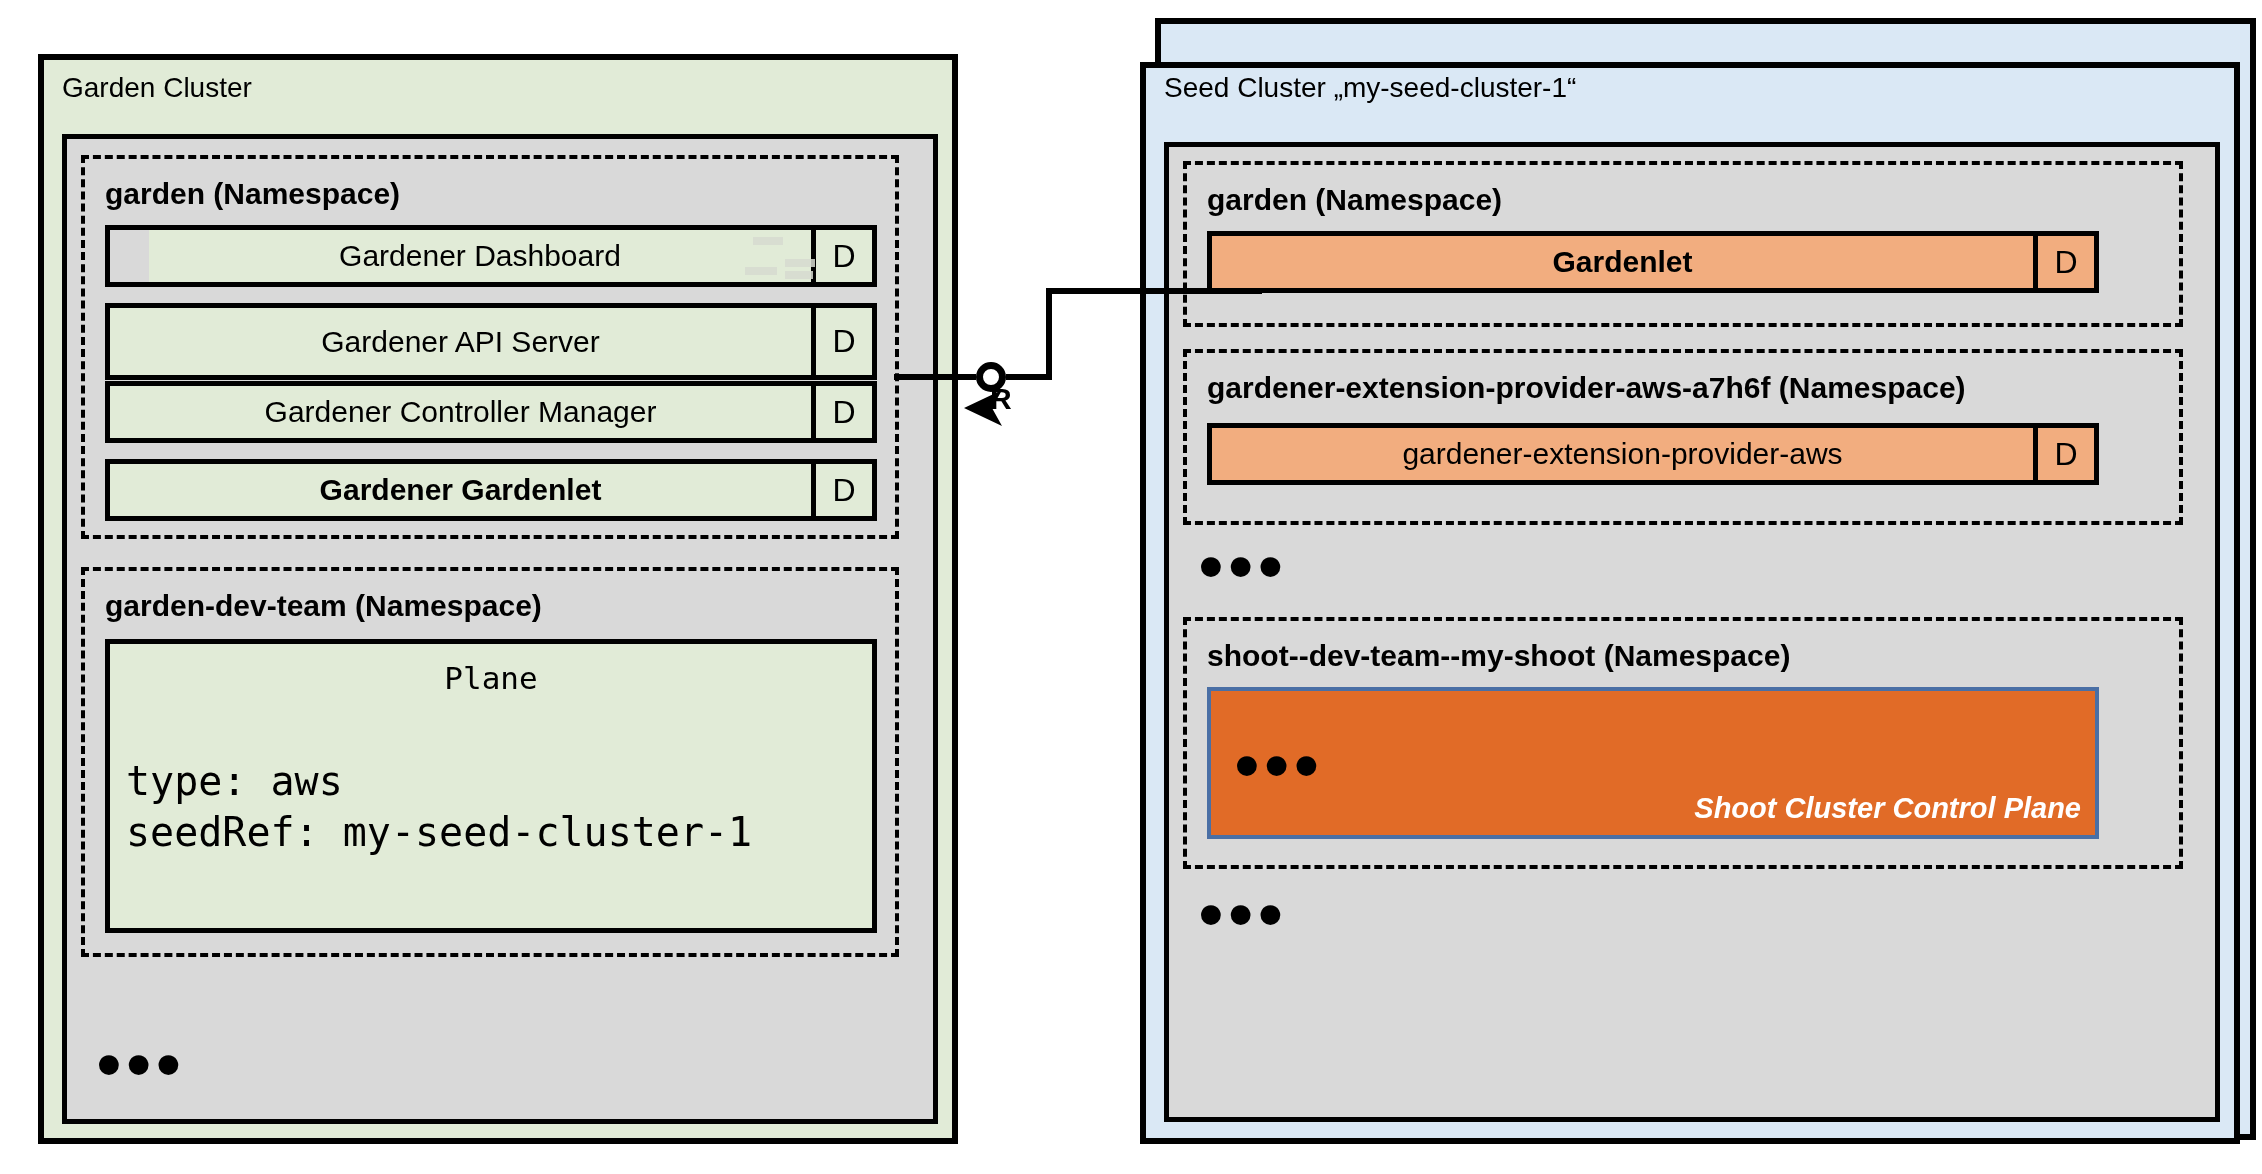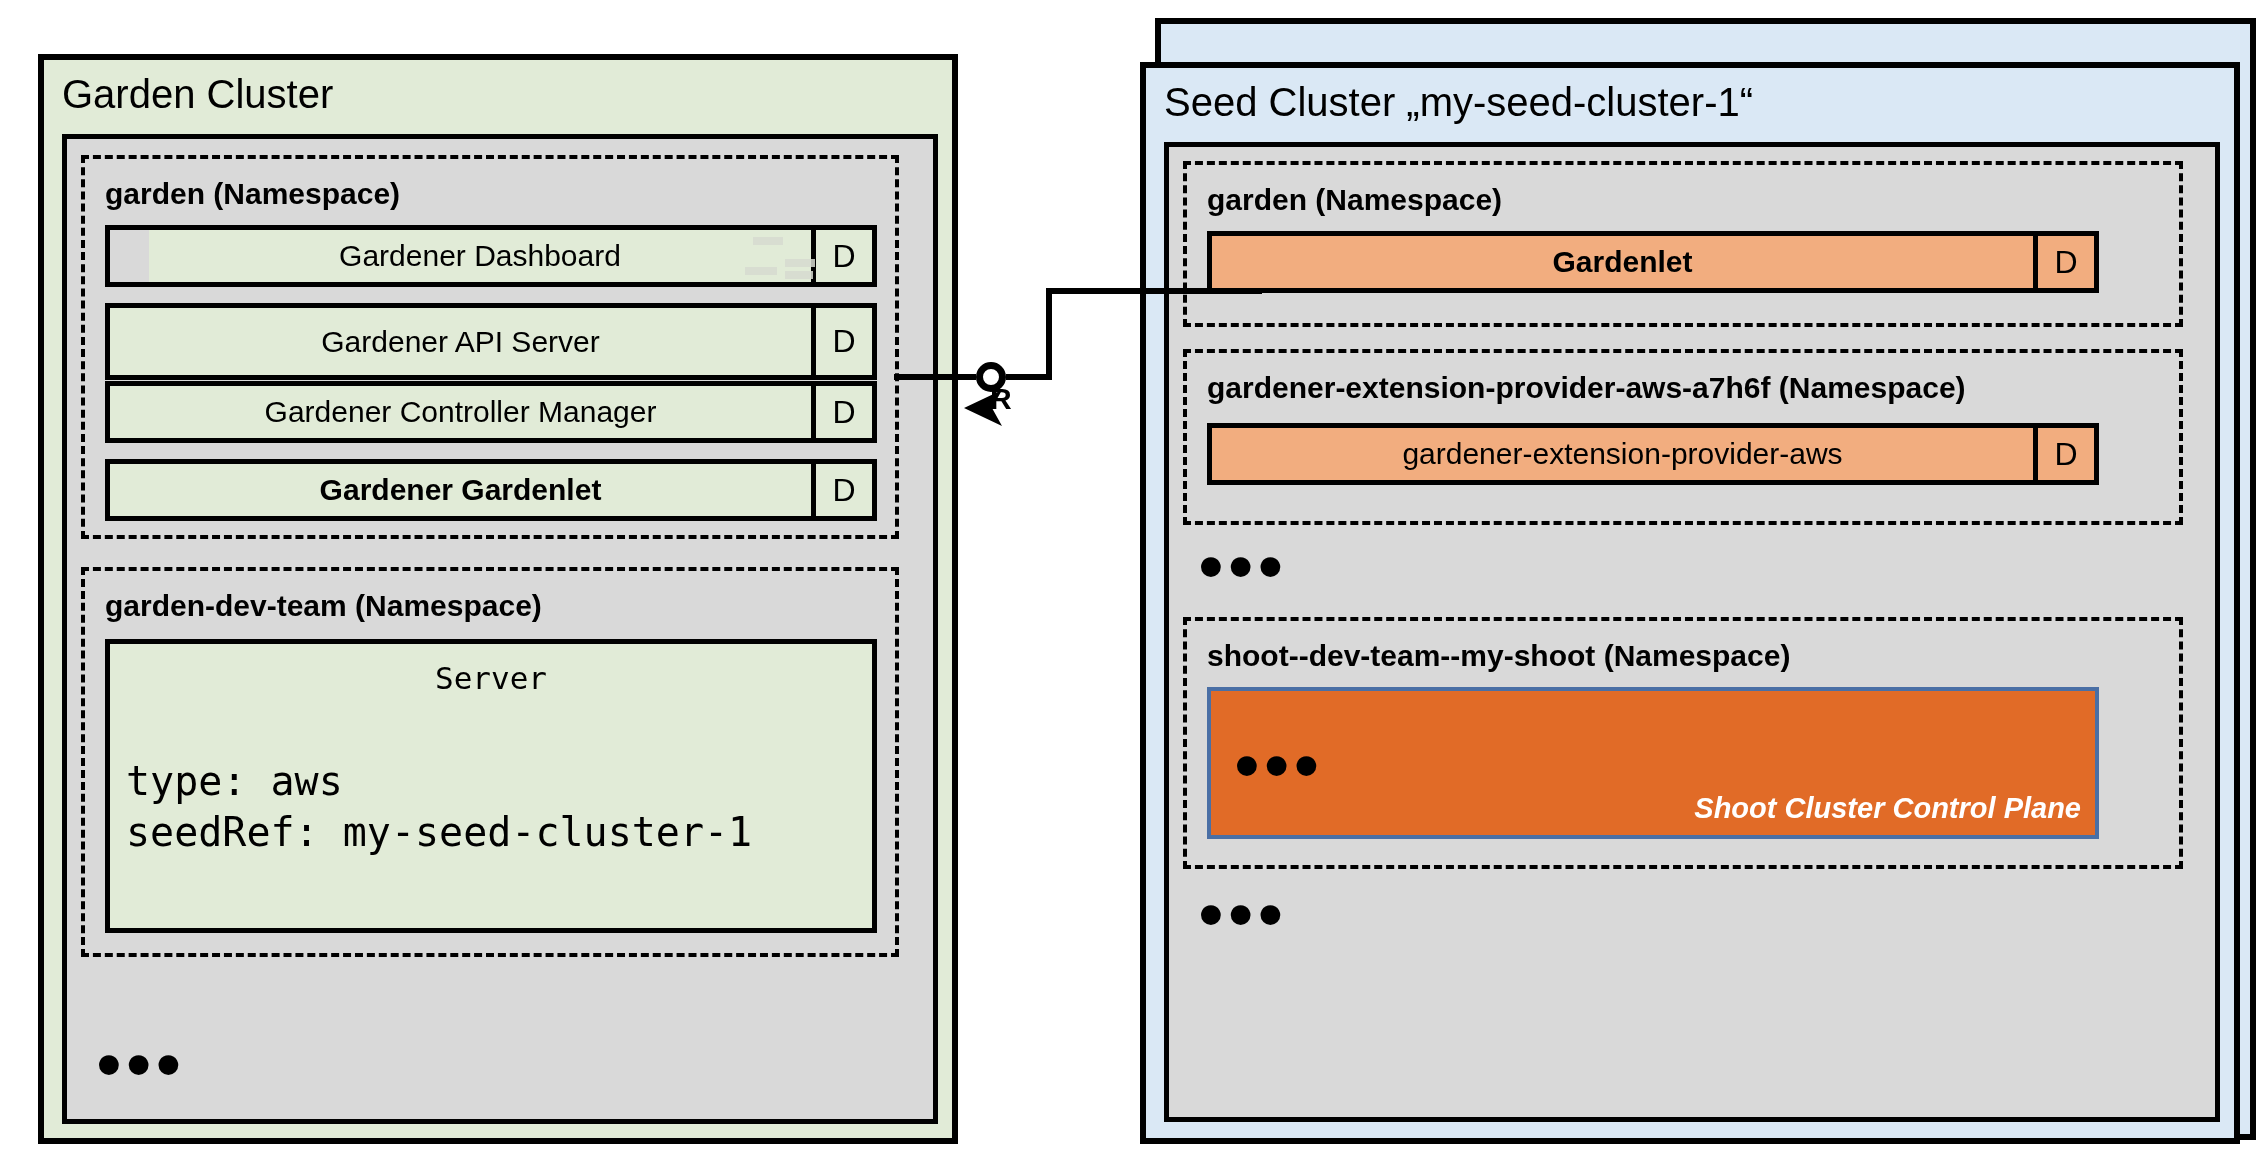--- a/index.html
+++ b/index.html
@@ -21,21 +21,21 @@
   }
 
   
   .abs { position: absolute; box-sizing: border-box; }
 
   .cluster {
     border: 6px solid #000;
   }
   .cluster-title {
     position: absolute;
-    font-size: 40px;
+    font-size: 28px;
     font-weight: 400;
     letter-spacing: 0px;
     white-space: nowrap;
     color: #000;
   }
 
   .node-panel {            
     background: #d9d9d9;
     border: 5px solid #000;
   }
@@ -204,33 +204,33 @@
         <div class="abs comp green" style="left:20px; top:300px; width:772px; height:62px;">
           <div class="comp-body bold">Gardener Gardenlet</div>
           <div class="comp-badge">D</div>
         </div>
       </div>
 
       <div class="abs ns" style="left:14px; top:428px; width:818px; height:390px;">
         <div class="ns-title" style="left:20px; top:18px;">garden-dev-team (Namespace)</div>
 
         <div class="shoot-card" style="left:20px; top:68px; width:772px; height:294px;">
-          <div class="shoot-kind">Server</div>
+          <div class="shoot-kind">Plane</div>
           <div class="shoot-spec">type: aws
 seedRef: my-seed-cluster-1</div>
         </div>
       </div>
 
       <div class="ellipsis" style="left:28px; top:900px;">●●●</div>
     </div>
   </div>
 
   <div class="abs cluster" style="left:1140px; top:62px; width:1100px; height:1082px; background:#dae8f5;">
 
-    <div class="cluster-title" style="left:18px; top:12px;">Seed Cluster „my-seed-cluster-1“</div>
+    <div class="cluster-title" style="left:18px; top:4px;">Seed Cluster „my-seed-cluster-1“</div>
 
     <div class="abs node-panel" style="left:18px; top:74px; width:1056px; height:980px;">
 
       <div class="abs ns" style="left:14px; top:14px; width:1000px; height:166px;">
         <div class="ns-title" style="left:20px; top:18px;">garden (Namespace)</div>
 
         <div class="abs comp orange" style="left:20px; top:66px; width:892px; height:62px;">
           <div class="comp-body bold">Gardenlet</div>
           <div class="comp-badge">D</div>
         </div>

